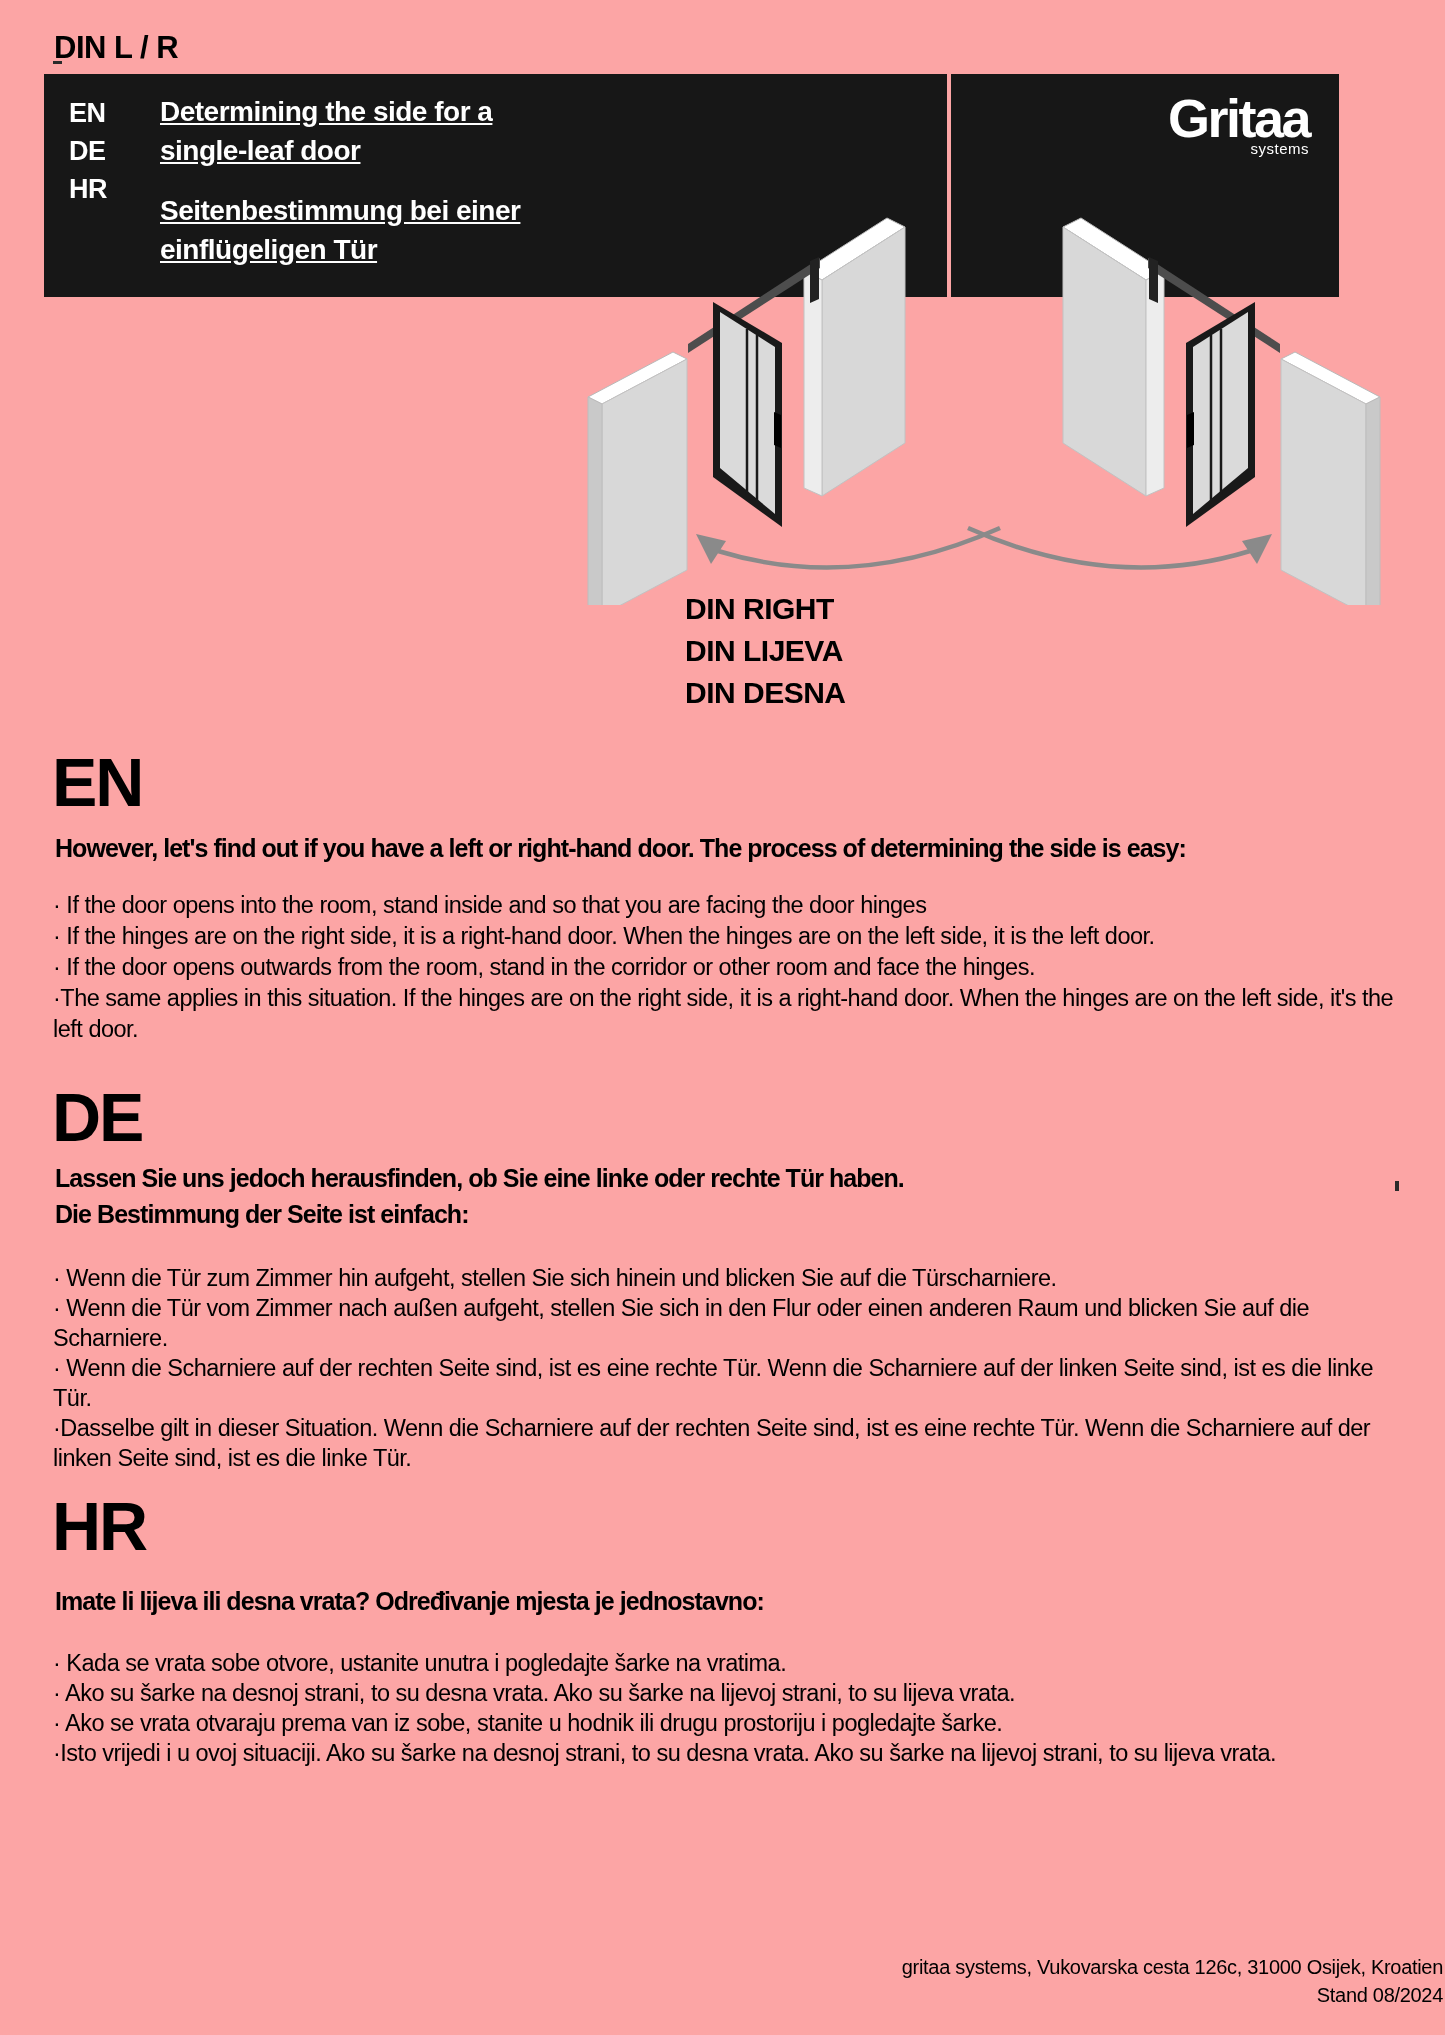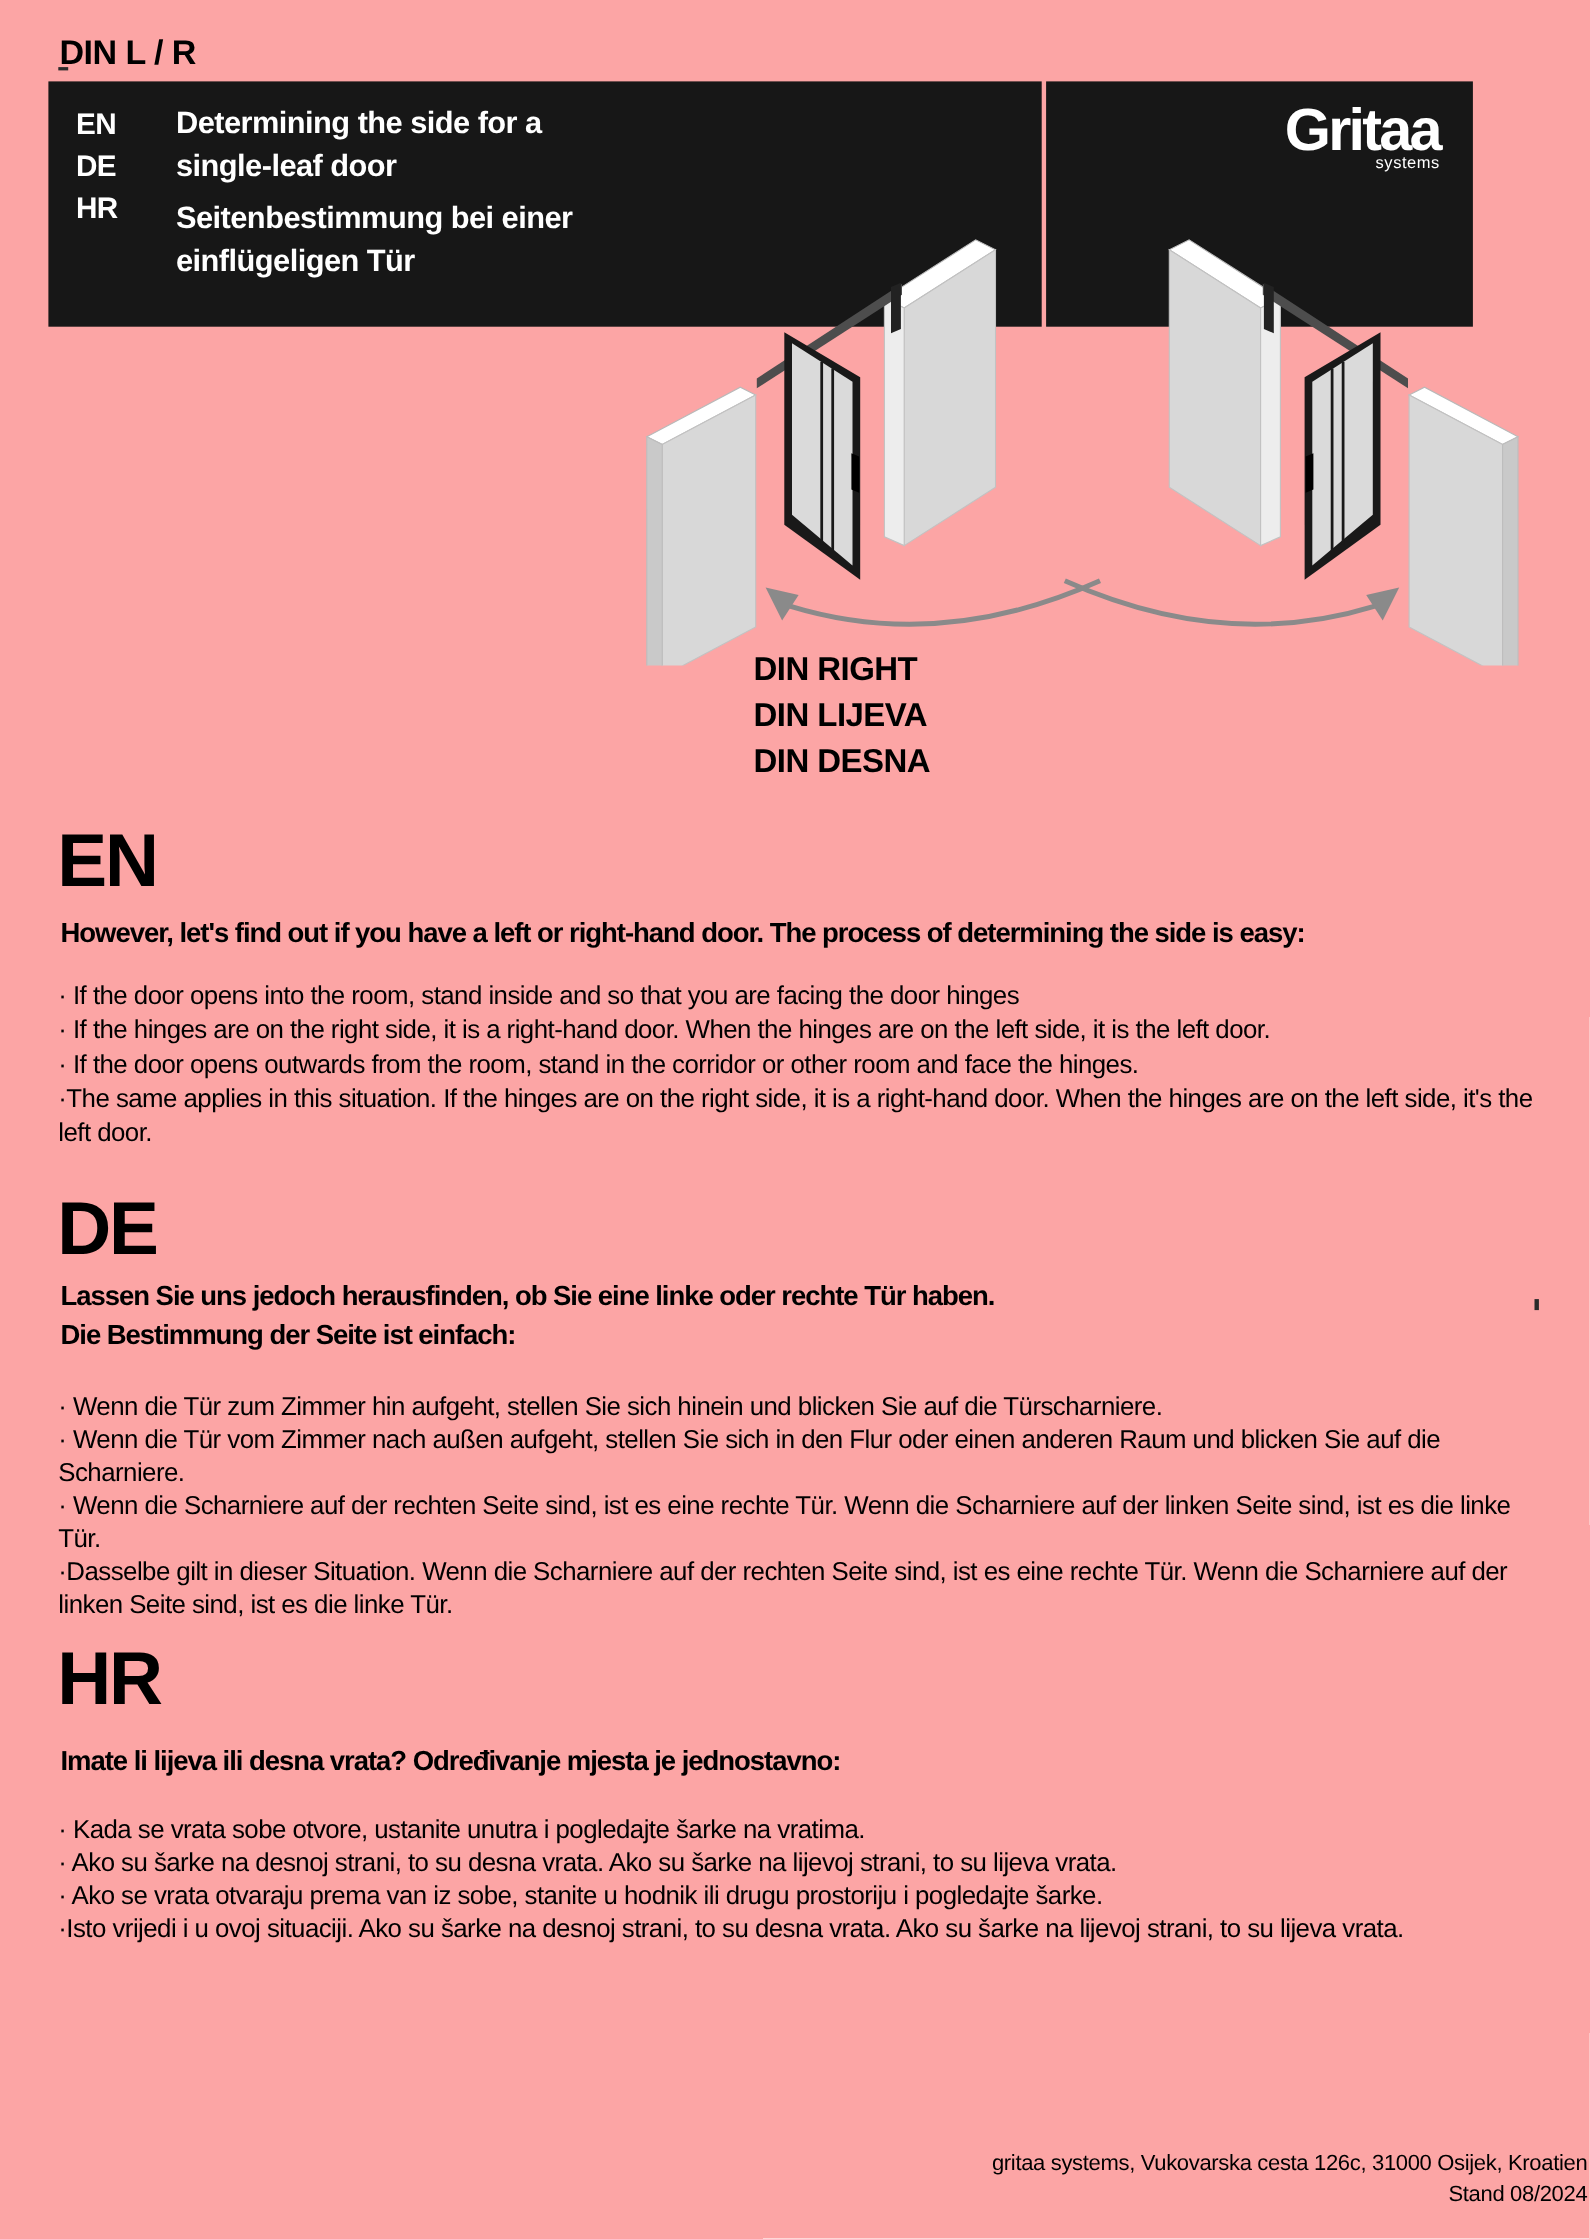--- a/index.html
+++ b/index.html
@@ -11,22 +11,22 @@
              letter-spacing:-0.5px;}
   .artifact{position:absolute;background:#2a2a2a;}
 
   
   .bar{position:absolute;top:74px;height:223px;background:#171717;}
   .bar-left{left:44px;width:903px;}
   .bar-right{left:951px;width:388px;}
   .lang-col{position:absolute;left:25px;top:20px;color:#fff;font-weight:700;
             font-size:27px;line-height:38px;letter-spacing:-0.5px;}
   .bar-titles{position:absolute;left:116px;top:18px;color:#fff;font-weight:700;
-              font-size:28px;line-height:39px;letter-spacing:-0.5px;}
-  .bar-title-block2{margin-top:8px;}
+              font-size:28px;line-height:39px;letter-spacing:-0.5px;text-decoration:underline;}
+  .bar-title-block2{margin-top:21px;}
   .logo{position:absolute;right:30px;top:16px;text-align:right;color:#fff;}
   .logo-main{font-size:54px;font-weight:700;letter-spacing:-2.5px;line-height:56px;}
   .logo-sub{font-size:15px;font-weight:400;letter-spacing:0.5px;margin-top:-6px;}
 
   
   .diagram{position:absolute;top:185px;width:470px;height:420px;}
   #diagram-right{left:560px;}
   #diagram-left{left:938px;}
 
   .din-label{position:absolute;font-size:30px;font-weight:700;line-height:42px;

